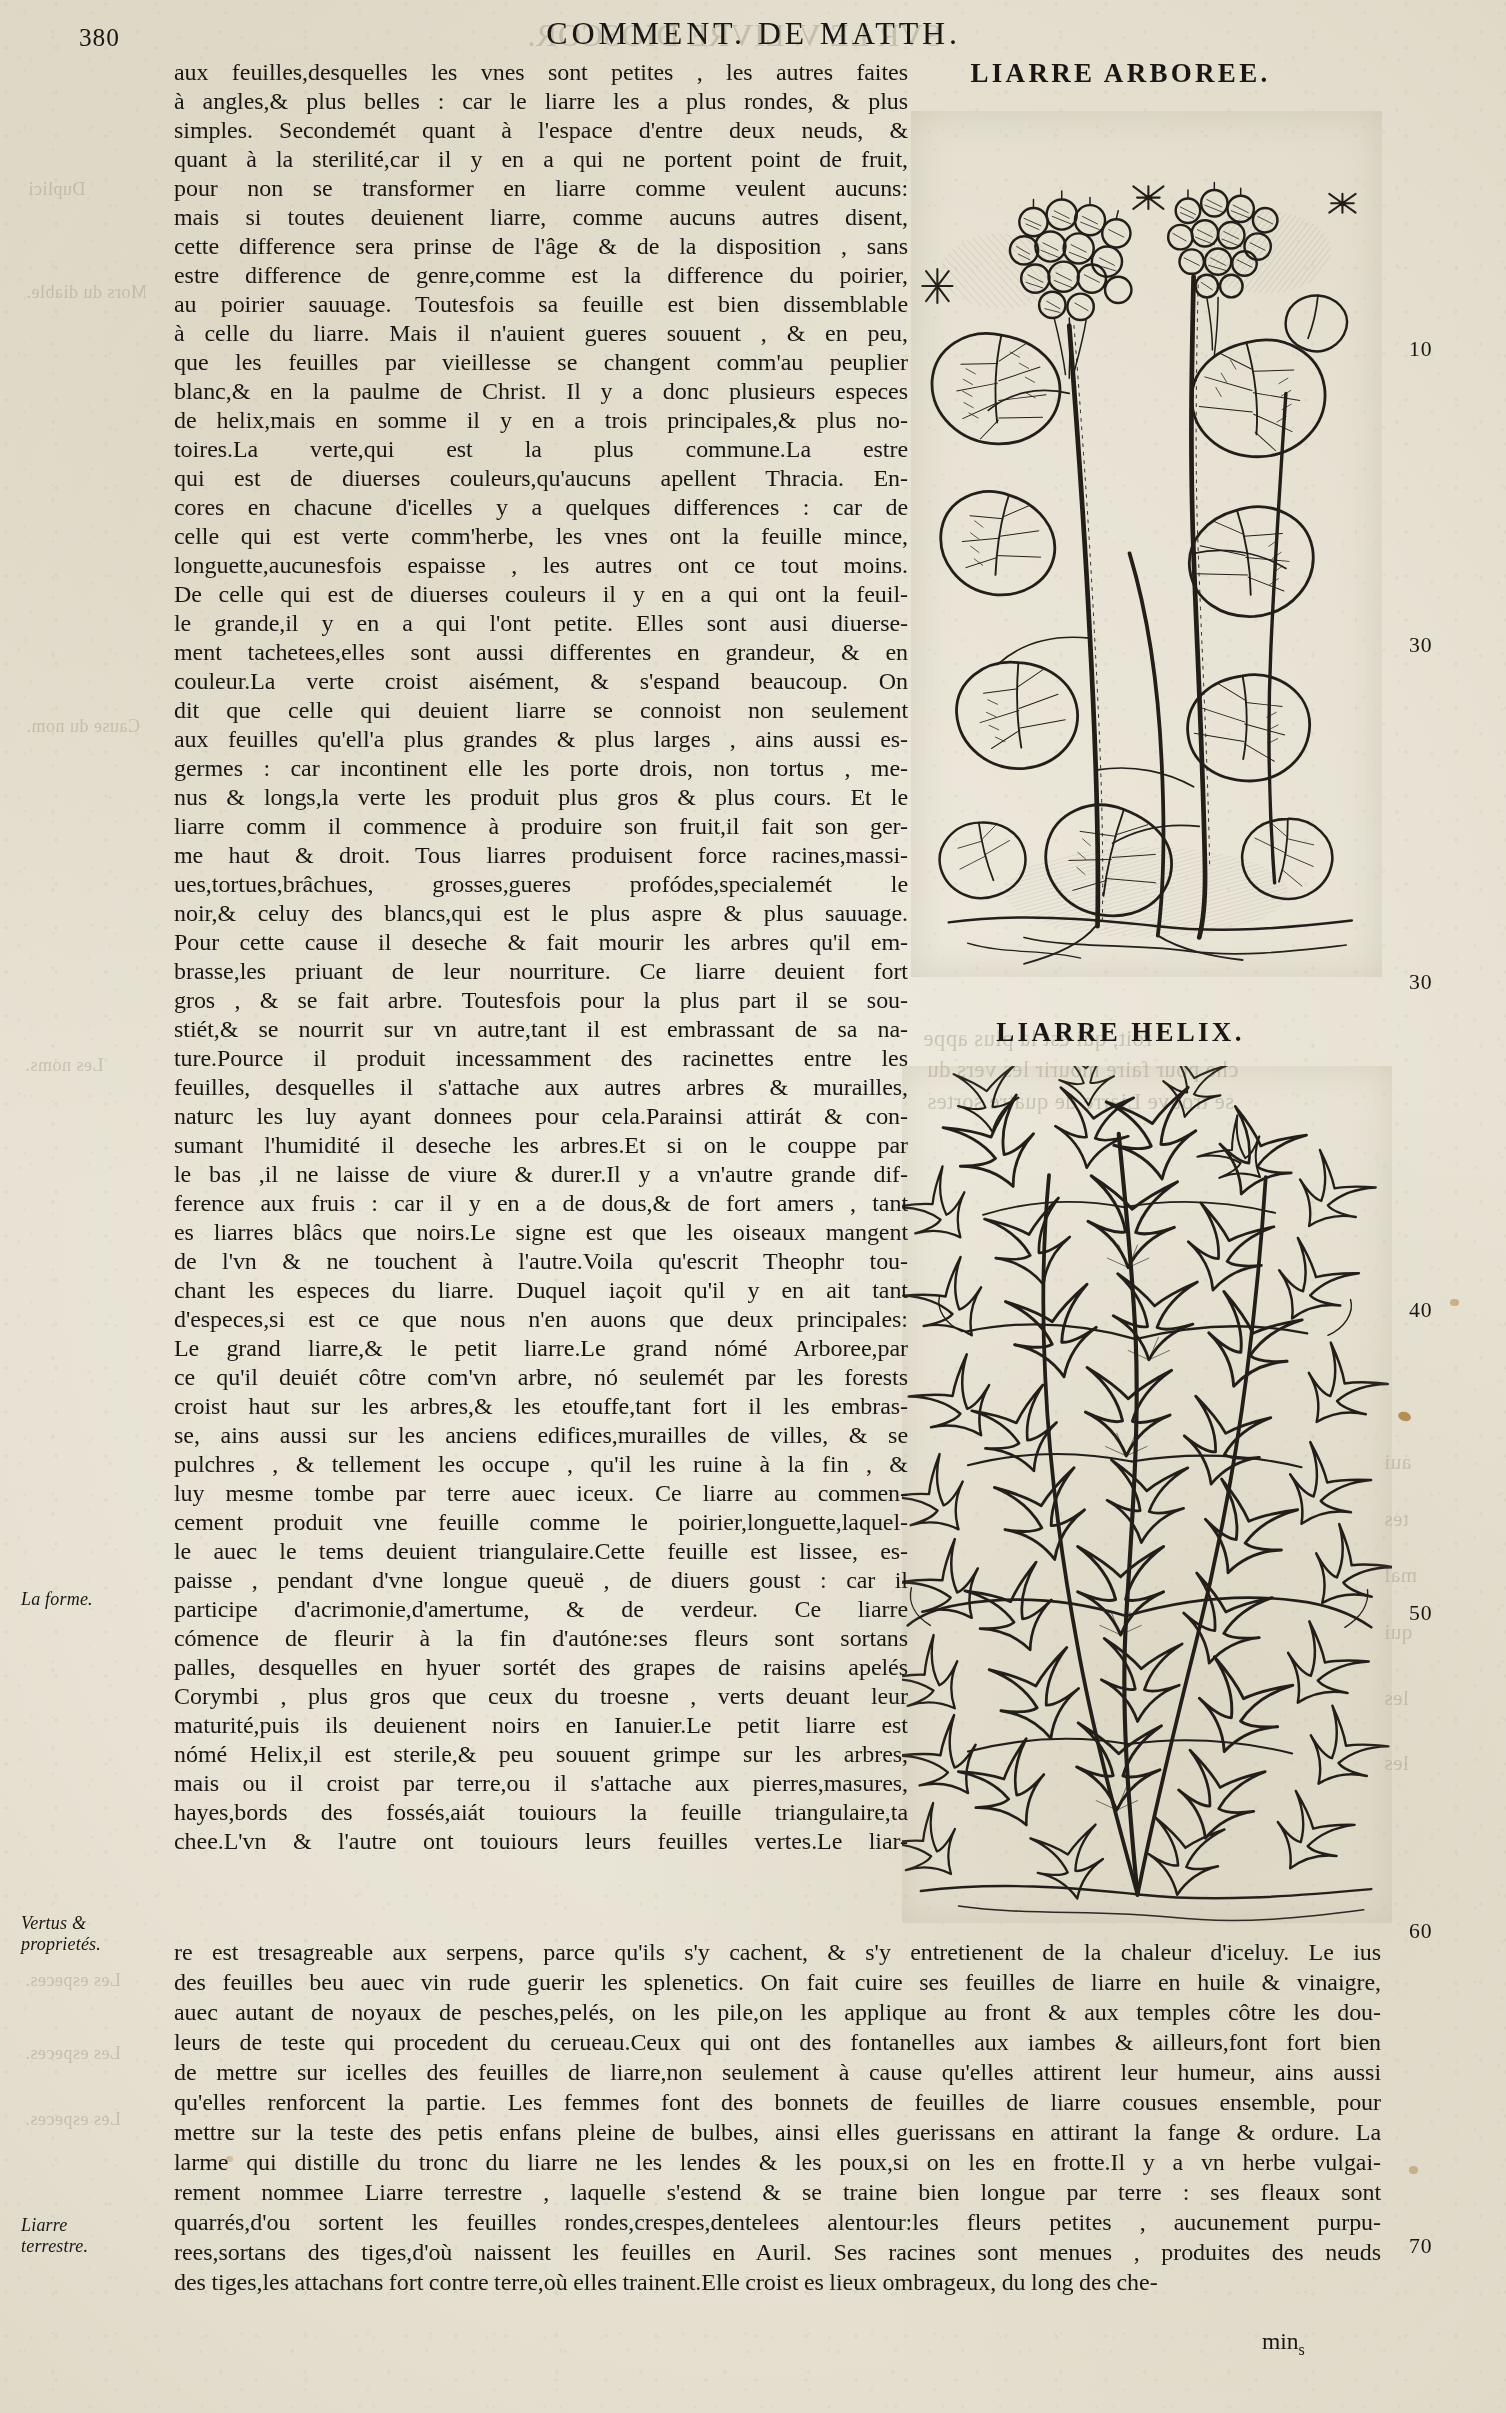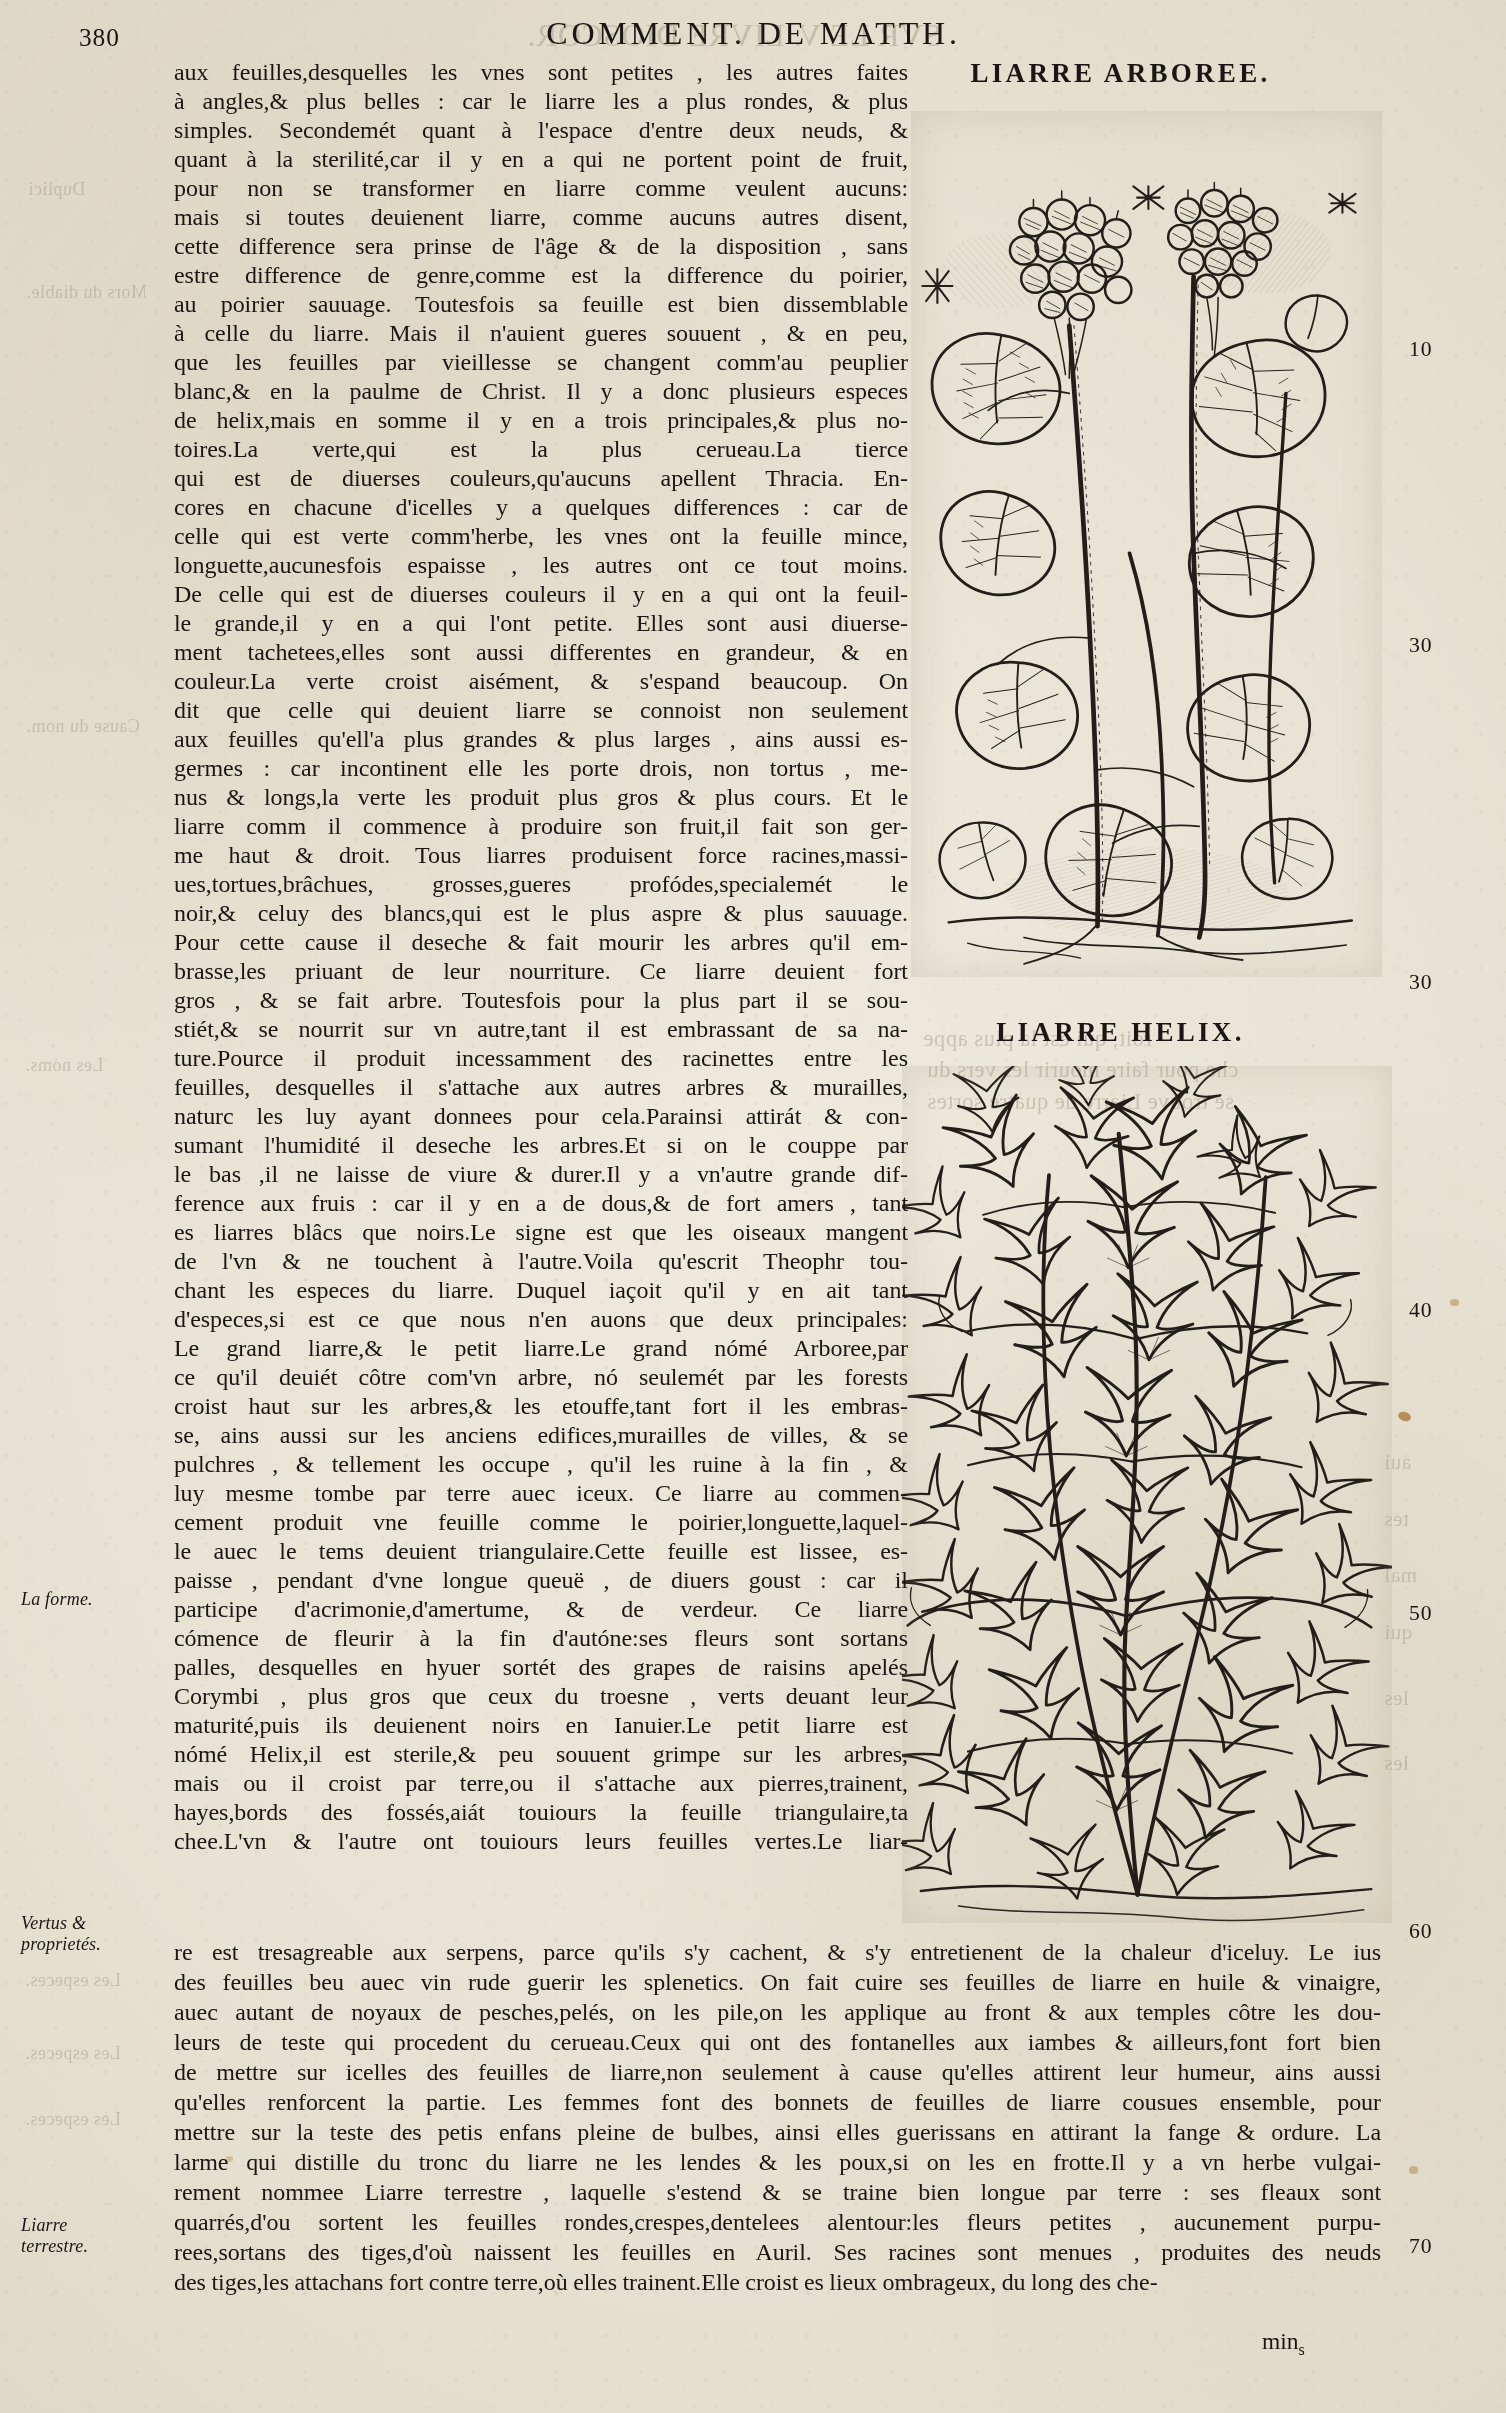--- a/index.html
+++ b/index.html
@@ -535,21 +535,21 @@
       <p>quant à la sterilité,car il y en a qui ne portent point de fruit,</p>
       <p>pour non se transformer en liarre comme veulent aucuns:</p>
       <p>mais si toutes deuienent liarre, comme aucuns autres disent,</p>
       <p>cette difference sera prinse de l'âge &amp; de la disposition , sans</p>
       <p>estre difference de genre,comme est la difference du poirier,</p>
       <p>au poirier sauuage. Toutesfois sa feuille est bien dissemblable</p>
       <p>à celle du liarre. Mais il n'auient gueres souuent , &amp; en peu,</p>
       <p>que les feuilles par vieillesse se changent comm'au peuplier</p>
       <p>blanc,&amp; en la paulme de Christ. Il y a donc plusieurs especes</p>
       <p>de helix,mais en somme il y en a trois principales,&amp; plus no-</p>
-      <p>toires.La verte,qui est la plus cerueau.La tierce</p>
+      <p>toires.La verte,qui est la plus commune.La estre</p>
       <p>qui est de diuerses couleurs,qu'aucuns apellent Thracia. En-</p>
       <p>cores en chacune d'icelles y a quelques differences : car de</p>
       <p>celle qui est verte comm'herbe, les vnes ont la feuille mince,</p>
       <p>longuette,aucunesfois espaisse , les autres ont ce tout moins.</p>
       <p>De celle qui est de diuerses couleurs il y en a qui ont la feuil-</p>
       <p>le grande,il y en a qui l'ont petite. Elles sont ausi diuerse-</p>
       <p>ment tachetees,elles sont aussi differentes en grandeur, &amp; en</p>
       <p>couleur.La verte croist aisément, &amp; s'espand beaucoup. On</p>
       <p>dit que celle qui deuient liarre se connoist non seulement</p>
       <p>aux feuilles qu'ell'a plus grandes &amp; plus larges , ains aussi es-</p>
@@ -581,21 +581,21 @@
       <p>luy mesme tombe par terre auec iceux. Ce liarre au commen-</p>
       <p>cement produit vne feuille comme le poirier,longuette,laquel-</p>
       <p>le auec le tems deuient triangulaire.Cette feuille est lissee, es-</p>
       <p>paisse , pendant d'vne longue queuë , de diuers goust : car il</p>
       <p>participe d'acrimonie,d'amertume, &amp; de verdeur. Ce liarre</p>
       <p>cómence de fleurir à la fin d'autóne:ses fleurs sont sortans</p>
       <p>palles, desquelles en hyuer sortét des grapes de raisins apelés</p>
       <p>Corymbi , plus gros que ceux du troesne , verts deuant leur</p>
       <p>maturité,puis ils deuienent noirs en Ianuier.Le petit liarre est</p>
       <p>nómé Helix,il est sterile,&amp; peu souuent grimpe sur les arbres,</p>
-      <p>mais ou il croist par terre,ou il s'attache aux pierres,trainent,</p>
+      <p>mais ou il croist par terre,ou il s'attache aux pierres,masures,</p>
       <p>hayes,bords des fossés,aiát touiours la feuille triangulaire,ta</p>
       <p>chee.L'vn &amp; l'autre ont touiours leurs feuilles vertes.Le liar-</p>
     </div>
 
   <div class="full" id="full-text">
       <p>re est tresagreable aux serpens,  parce qu'ils s'y cachent, &amp; s'y entretienent de la chaleur d'iceluy. Le ius</p>
       <p>des feuilles beu auec vin rude guerir les splenetics.  On fait cuire ses feuilles de liarre en huile &amp; vinaigre,</p>
       <p>auec autant de noyaux de pesches,pelés, on les pile,on les applique au front &amp; aux temples côtre les dou-</p>
       <p>leurs de teste qui procedent du cerueau.Ceux qui ont des fontanelles aux iambes &amp; ailleurs,font fort bien</p>
       <p>de mettre sur icelles des feuilles de liarre,non seulement à cause qu'elles attirent leur humeur, ains aussi</p>

